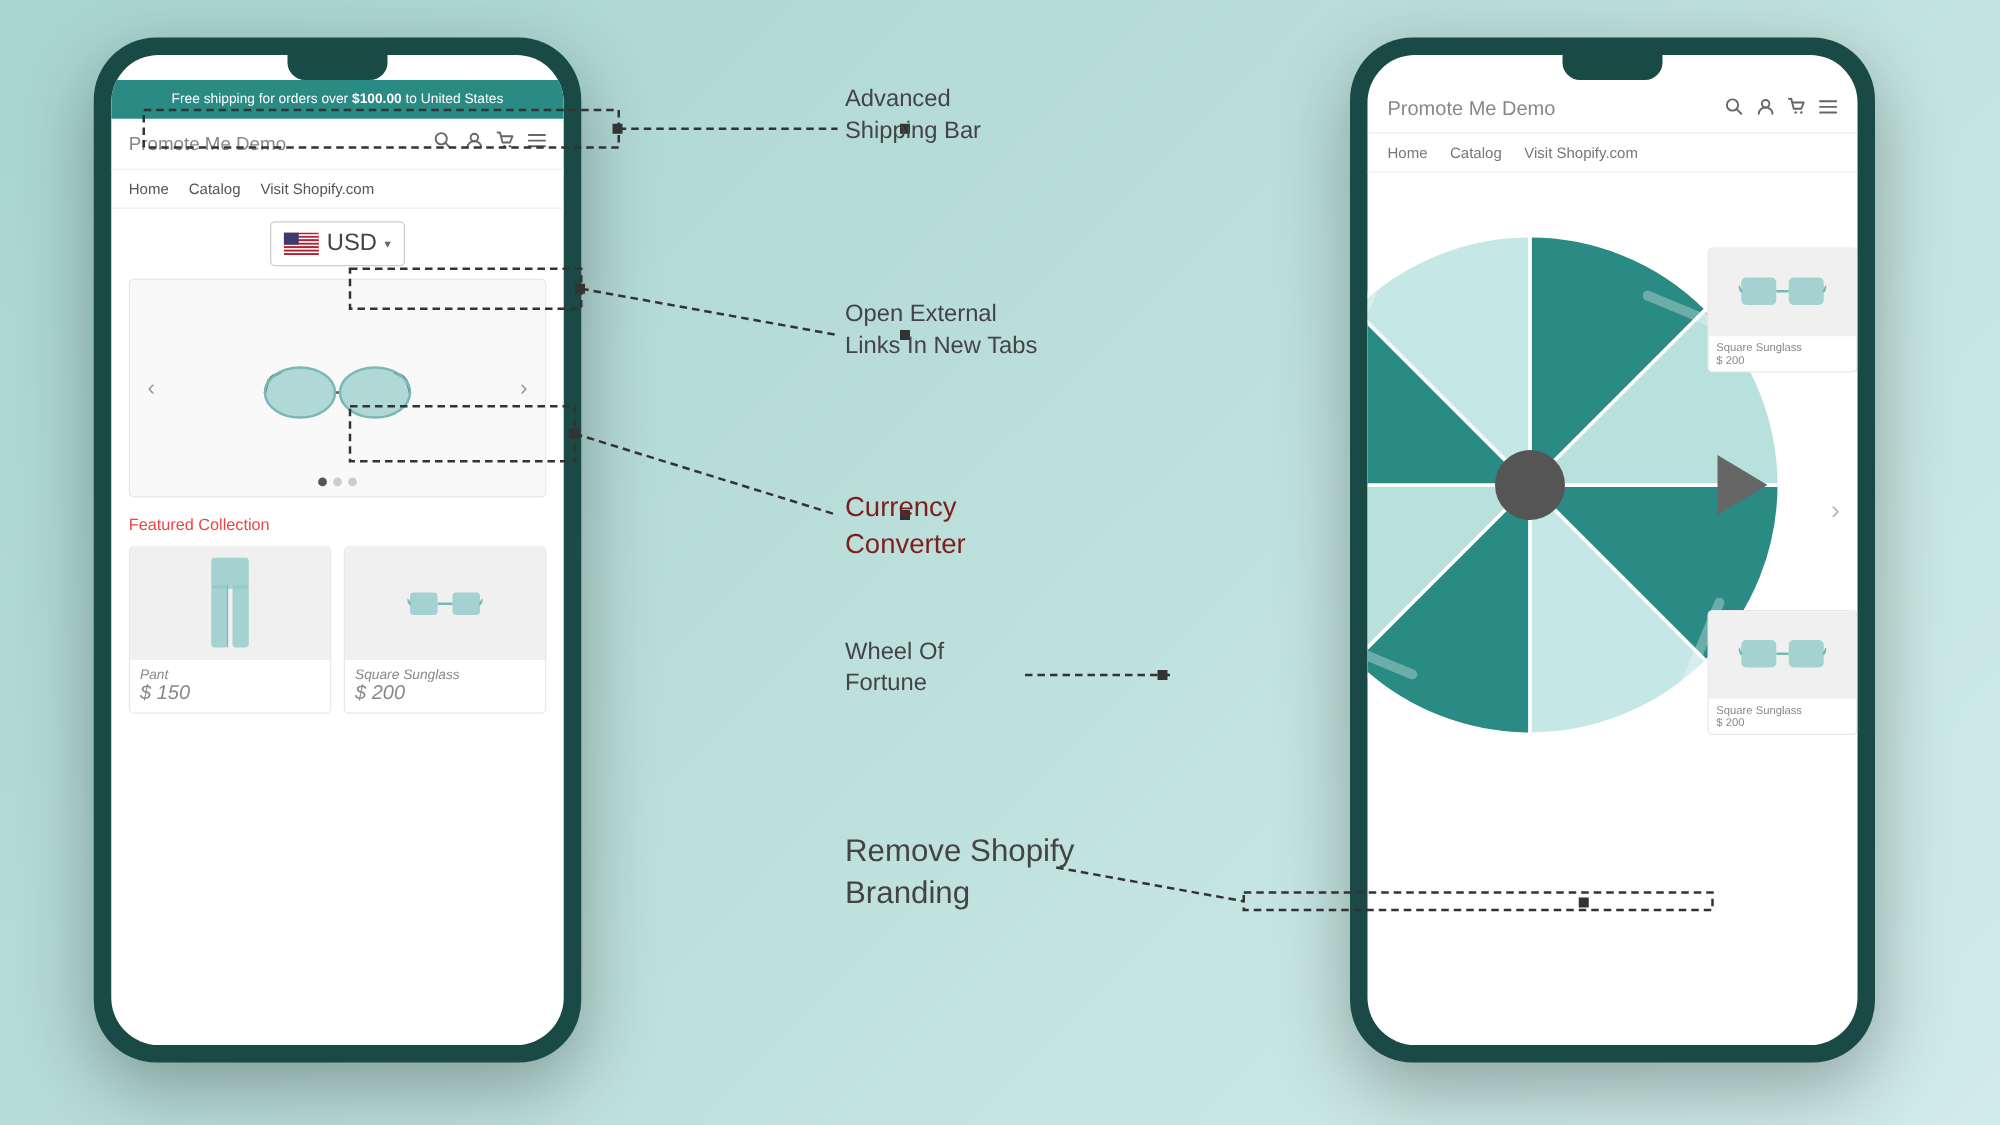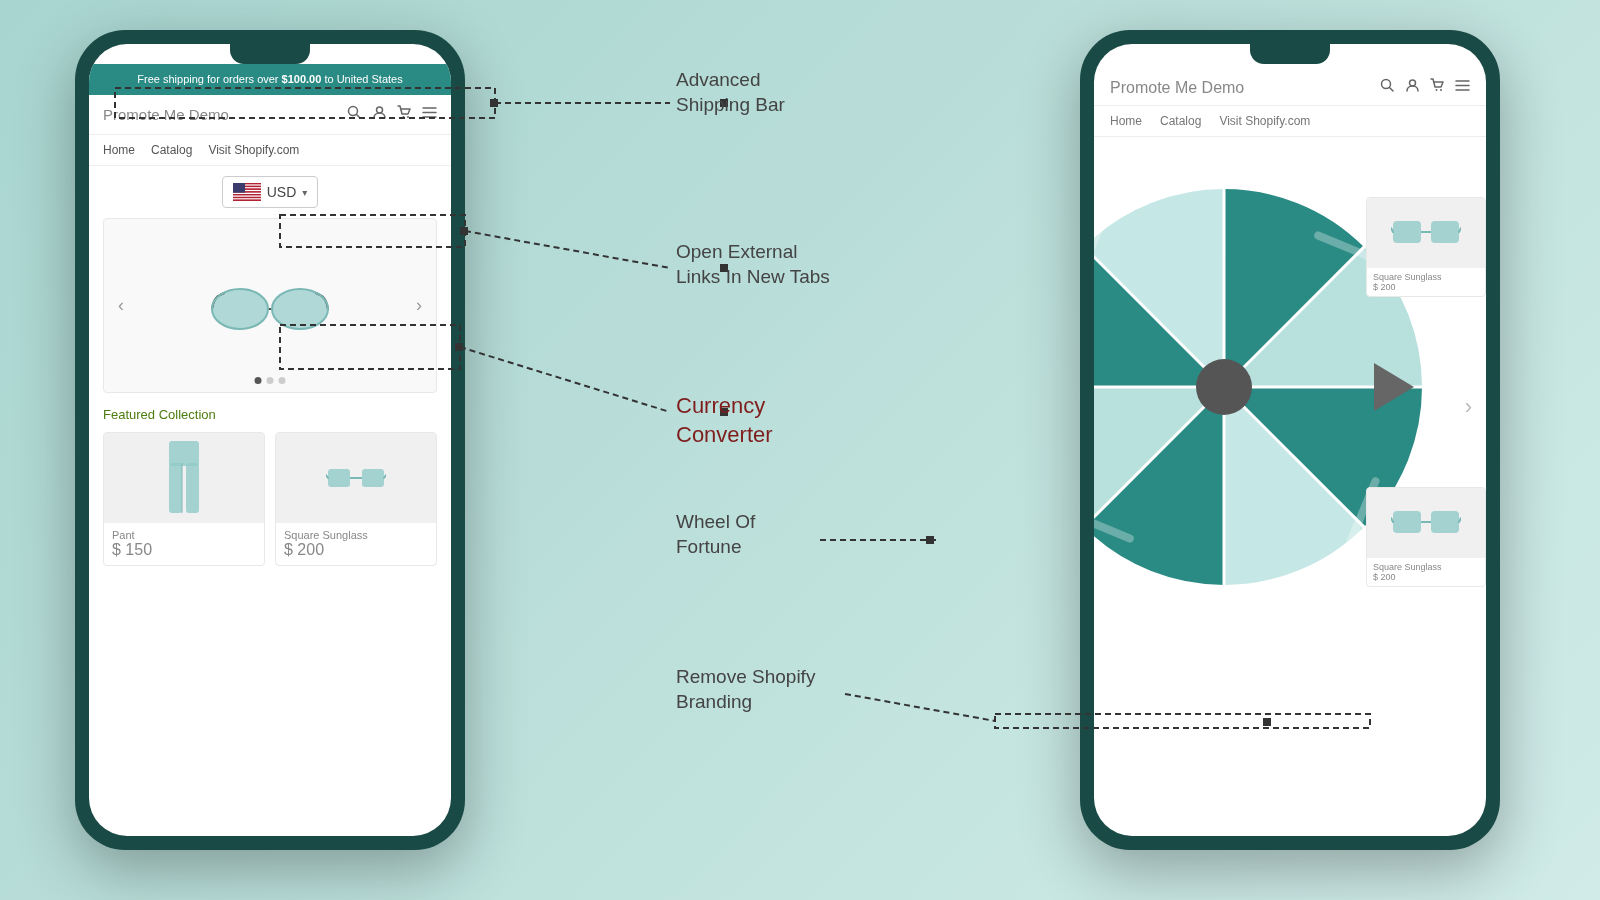--- a/index.html
+++ b/index.html
@@ -147,32 +147,33 @@
       background: #ccc;
     }
     .dot.active { background: #555; }
 
     
     .featured-section {
       padding: 14px 14px 0;
     }
     .featured-title {
       font-size: 13px;
-      color: #4d7c0f;
+      color: #ef4444;
       margin-bottom: 10px;
     }
     .product-grid {
       display: flex;
       gap: 10px;
     }
     .product-card {
       flex: 1;
       border: 1px solid #e8e8e8;
       border-radius: 4px;
       overflow: hidden;
+      font-style: italic;
     }
     .product-image {
       height: 90px;
       display: flex;
       align-items: center;
       justify-content: center;
       background: #f0f0f0;
     }
     .product-info {
       padding: 6px 8px;
@@ -384,21 +385,21 @@
           <rect y="6.92" width="28" height="1.38" fill="white"></rect>
           <rect y="8.31" width="28" height="1.38" fill="#B22234"></rect>
           <rect y="9.69" width="28" height="1.38" fill="white"></rect>
           <rect y="11.08" width="28" height="1.38" fill="#B22234"></rect>
           <rect y="12.46" width="28" height="1.38" fill="white"></rect>
           <rect y="13.85" width="28" height="1.38" fill="#B22234"></rect>
           <rect y="15.23" width="28" height="1.38" fill="white"></rect>
           <rect y="16.62" width="28" height="1.38" fill="#B22234"></rect>
           <rect width="12" height="9.69" fill="#3C3B6E"></rect>
         </svg>
-        <span style="font-size:14px;color:#444;text-align:right;">USD</span>
+        <span style="font-size:19px;color:#444;text-align:right;">USD</span>
         <span style="font-size:10px;color:#666;">▾</span>
       </div>
     </div>
 
     <div class="hero-slider">
       <span class="slider-arrow slider-arrow-left">‹</span>
 
       <svg class="sunglasses-svg" viewBox="0 0 140 70" fill="none">
         <ellipse cx="40" cy="38" rx="28" ry="20" fill="#90cbc8" opacity="0.7"></ellipse>
         <ellipse cx="100" cy="38" rx="28" ry="20" fill="#90cbc8" opacity="0.7"></ellipse>
@@ -617,16 +618,16 @@
 <div class="annotation" style="left:676px; top:392px; font-size:22px; font-weight:500; color:#7f1d1d;">
   <span style="white-space:pre-line;">Currency
 Converter</span>
 </div>
 
 <div class="annotation" style="left:676px; top:510px; font-size:19px; font-weight:500; color:#444;">
   <span style="white-space:pre-line;">Wheel Of
 Fortune</span>
 </div>
 
-<div class="annotation" style="left:676px; top:665px; font-size:19px; font-weight:500; color:#444;">
+<div class="annotation" style="left:676px; top:665px; font-size:25px; font-weight:500; color:#444;">
   <span style="white-space:pre-line;">Remove Shopify
 Branding</span>
 </div>
 
 </body></html>

